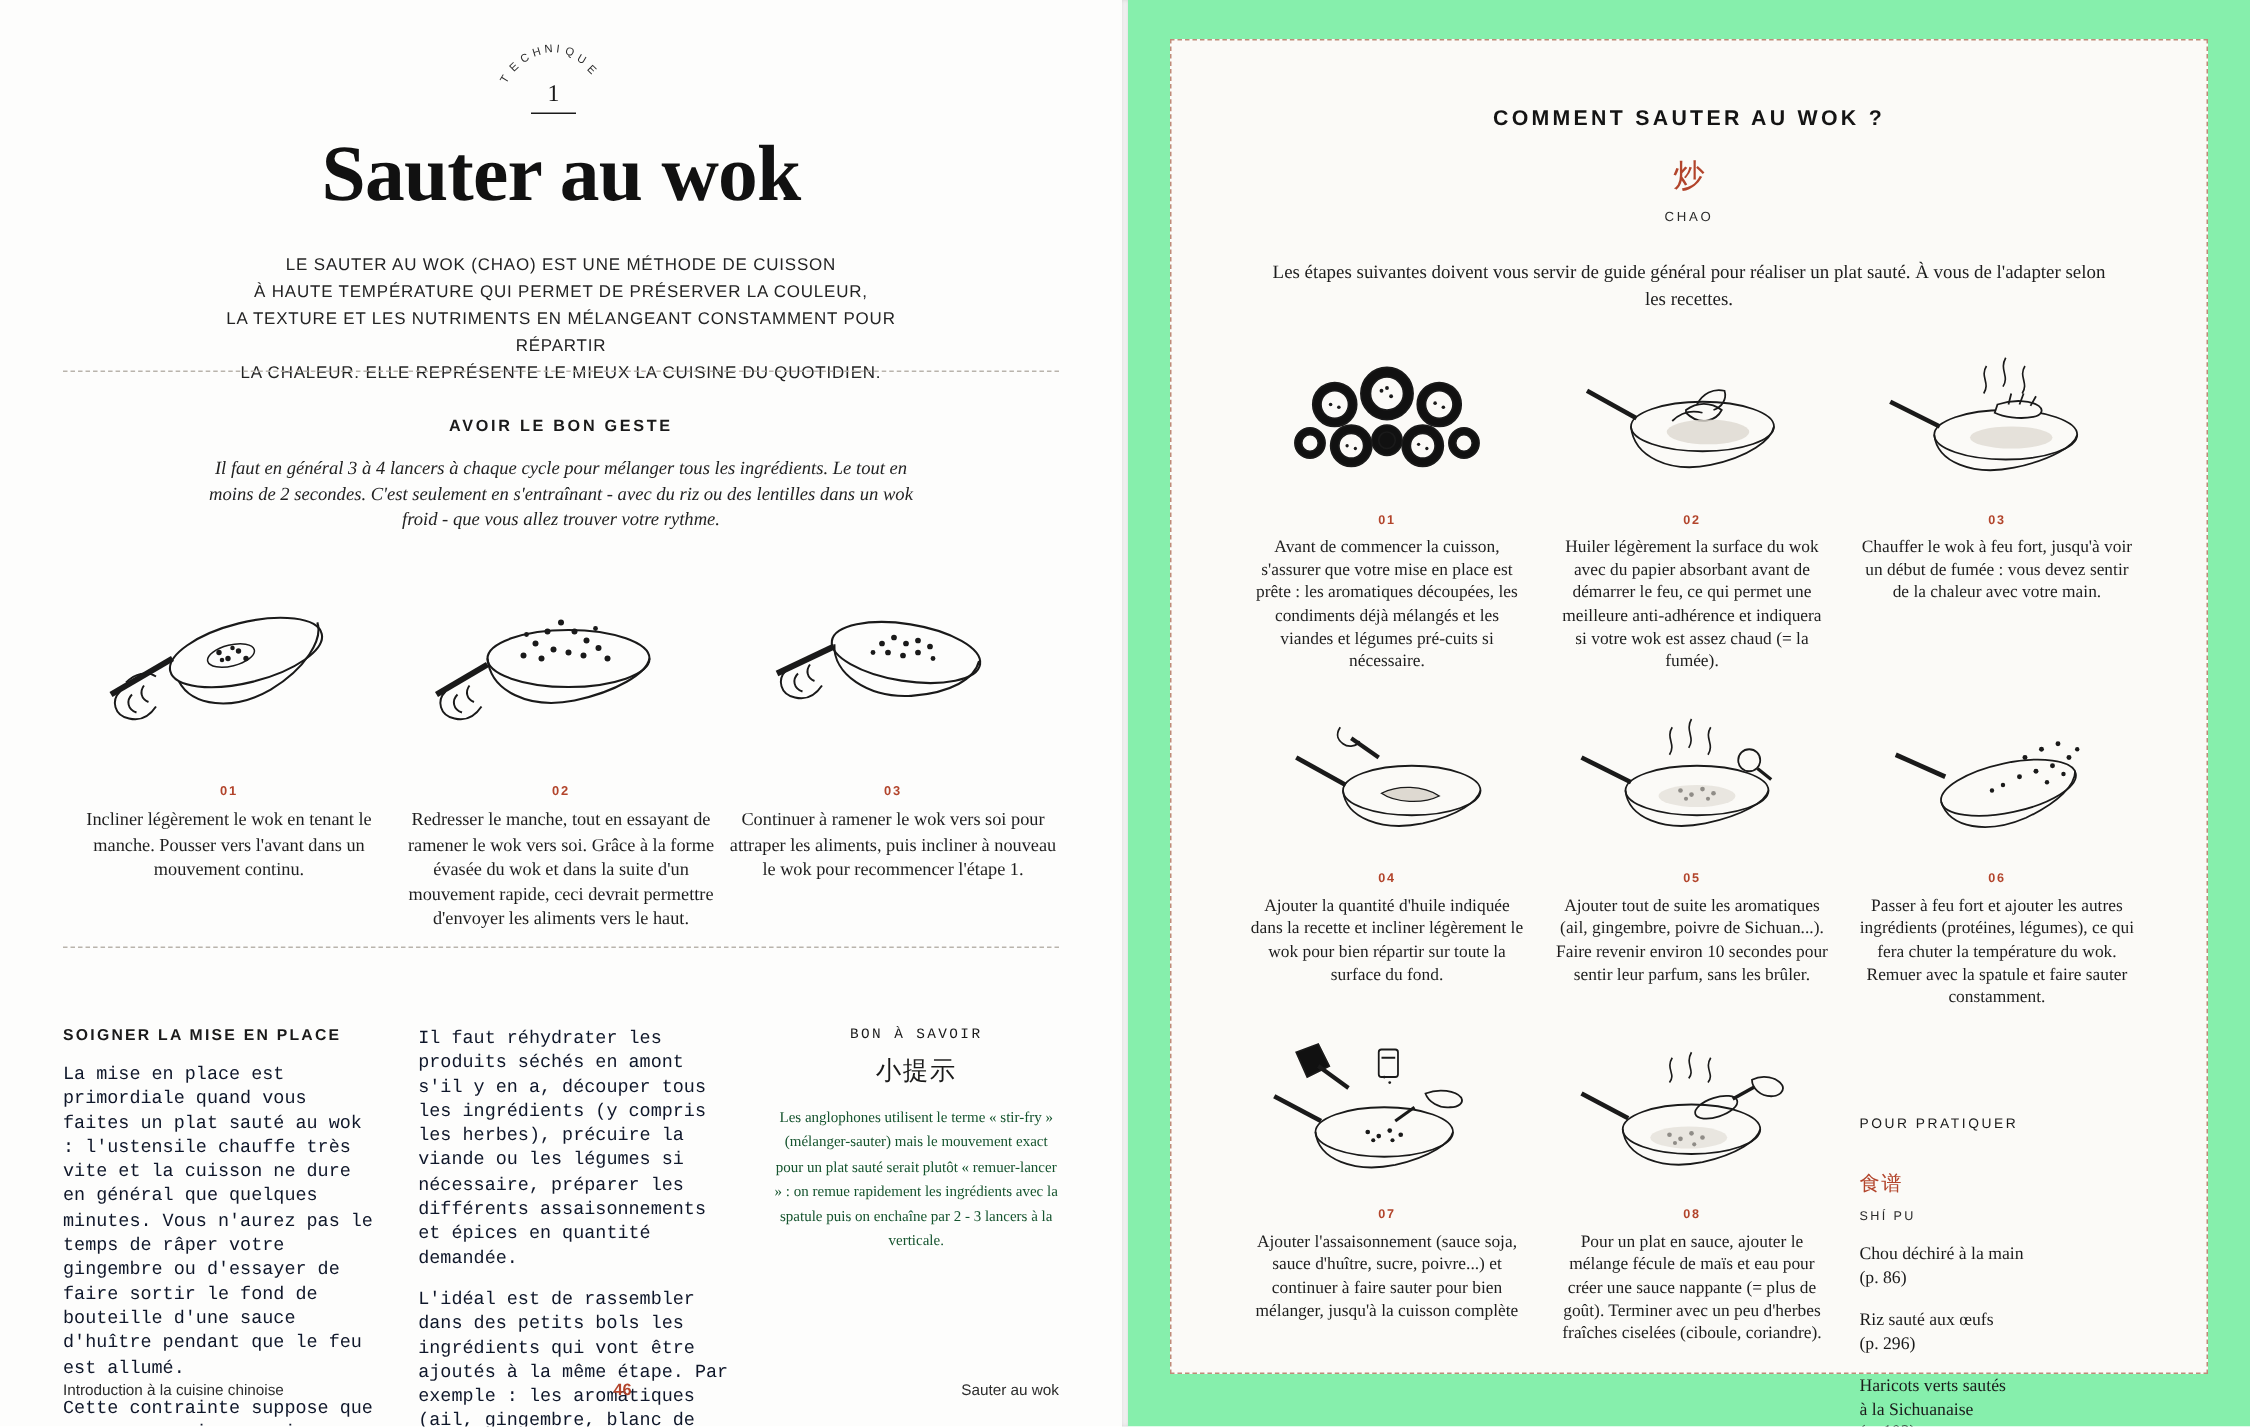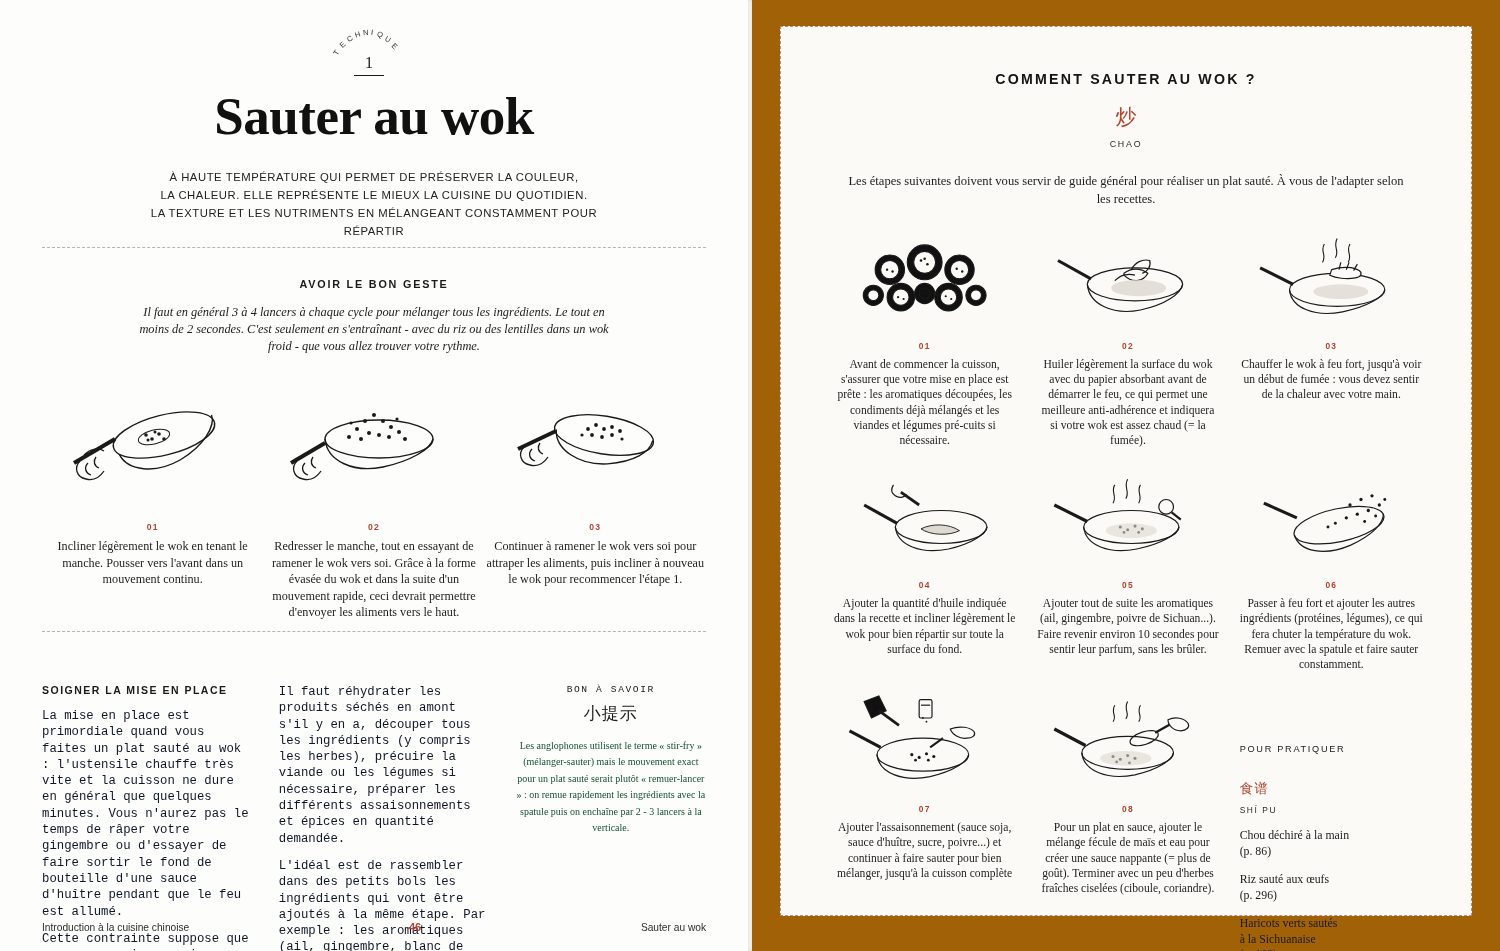--- a/index.html
+++ b/index.html
@@ -30,21 +30,21 @@
     padding: 0;
     background: #fdfdfc;
   }
   .gutter {
     width: 4px;
     background: #ffffff;
     box-shadow: inset 2px 0 4px -2px rgba(0,0,0,0.18), inset -2px 0 4px -2px rgba(0,0,0,0.18);
   }
   .page-right {
     width: 748px;
-    background: #a16207;
+    background: #86efac;
     padding: 0;
   }
 
   
   .technique-badge {
     position: absolute;
     left: 332px;
     top: 28px;
     width: 74px;
     height: 62px;
@@ -344,23 +344,24 @@
         <span style="left:53px; top:7px;  transform:rotate(31deg);">U</span>
         <span style="left:60px; top:14px; transform:rotate(45deg);">E</span>
       </div>
       <div class="num">1</div>
       <div class="rule"></div>
     </div>
 
     <h1 class="title">Sauter au wok</h1>
 
     <div class="lede">
+      <div>LE SAUTER AU WOK (CHAO) EST UNE MÉTHODE DE CUISSON</div>
       <div>À HAUTE TEMPÉRATURE QUI PERMET DE PRÉSERVER LA COULEUR,</div>
+      <div>LA TEXTURE ET LES NUTRIMENTS EN MÉLANGEANT CONSTAMMENT POUR RÉPARTIR</div>
       <div>LA CHALEUR. ELLE REPRÉSENTE LE MIEUX LA CUISINE DU QUOTIDIEN.</div>
-      <div>LA TEXTURE ET LES NUTRIMENTS EN MÉLANGEANT CONSTAMMENT POUR RÉPARTIR</div>
     </div>
 
     <hr class="dashed-rule rule-1">
 
     <div class="geste-block">
       <div class="section-head">AVOIR LE BON GESTE</div>
       <div class="geste-sub">Il faut en général 3 à 4 lancers à chaque cycle pour mélanger tous les ingrédients. Le tout en moins de 2 secondes. C'est seulement en s'entraînant - avec du riz ou des lentilles dans un wok froid - que vous allez trouver votre rythme.</div>
     </div>
 
     <div class="steps-row">

